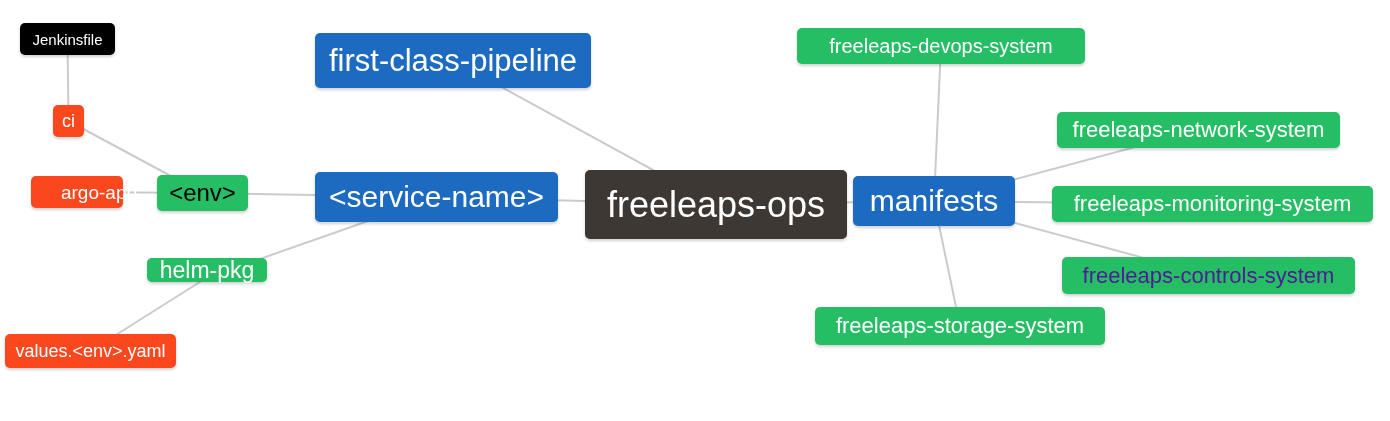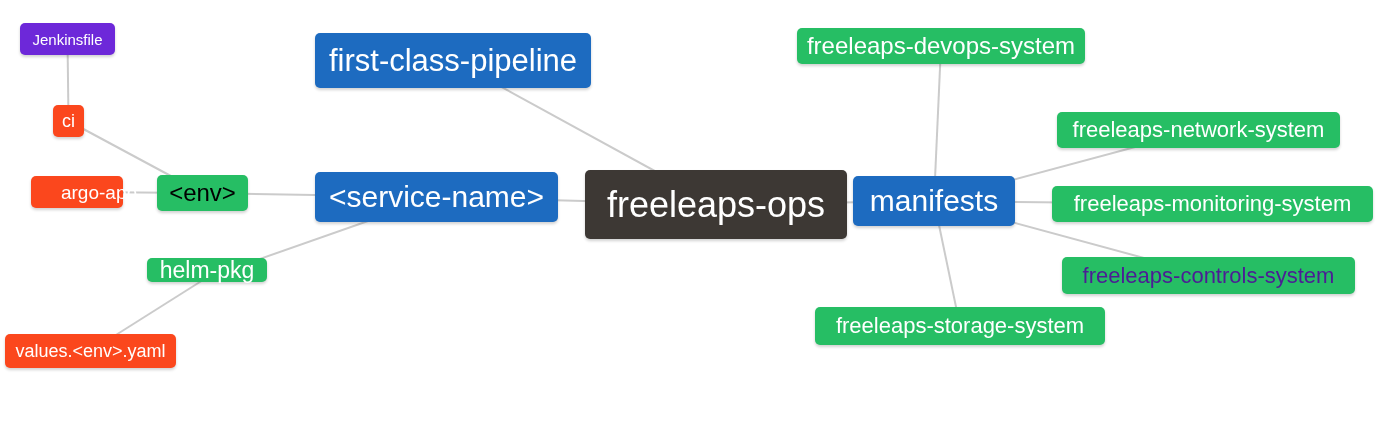--- a/index.html
+++ b/index.html
@@ -74,27 +74,27 @@
       </div>
       <div class="node" style="left: 147px; top: 258px; width: 120px; height: 24px; background: rgb(38, 190, 100); font-size: 23px; color: rgb(255, 255, 255);">
         <span>helm-pkg</span>
       </div>
       <div class="node" style="left: 31px; top: 176px; width: 92px; height: 32px; background: rgb(251, 71, 29); font-size: 19px; color: rgb(255, 255, 255); padding-left: 44px;">
         <span>argo-app</span>
       </div>
       <div class="node" style="left: 53px; top: 105px; width: 31px; height: 32px; background: rgb(251, 71, 29); font-size: 18px; color: rgb(255, 255, 255);">
         <span>ci</span>
       </div>
-      <div class="node" style="left: 20px; top: 23px; width: 95px; height: 32px; background: #6d28d9; font-size: 15px; color: rgb(255, 255, 255);">
+      <div class="node" style="left: 20px; top: 23px; width: 95px; height: 32px; background: #000000; font-size: 15px; color: rgb(255, 255, 255);">
         <span>Jenkinsfile</span>
       </div>
       <div class="node" style="left: 5px; top: 334px; width: 171px; height: 34px; background: rgb(251, 71, 29); font-size: 18px; color: rgb(255, 255, 255);">
         <span>values.&lt;env&gt;.yaml</span>
       </div>
-      <div class="node" style="left: 797px; top: 28px; width: 288px; height: 36px; background: rgb(38, 190, 100); font-size: 24px; color: rgb(255, 255, 255);">
+      <div class="node" style="left: 797px; top: 28px; width: 288px; height: 36px; background: rgb(38, 190, 100); font-size: 20px; color: rgb(255, 255, 255);">
         <span>freeleaps-devops-system</span>
       </div>
       <div class="node" style="left: 1057px; top: 112px; width: 283px; height: 36px; background: rgb(38, 190, 100); font-size: 22px; color: rgb(255, 255, 255);">
         <span>freeleaps-network-system</span>
       </div>
       <div class="node" style="left: 1052px; top: 186px; width: 321px; height: 36px; background: rgb(38, 190, 100); font-size: 22px; color: rgb(255, 255, 255);">
         <span>freeleaps-monitoring-system</span>
       </div>
       <div class="node" style="left: 1062px; top: 257px; width: 293px; height: 37px; background: rgb(38, 190, 100); font-size: 22px; color: #4c1d95;">
         <span>freeleaps-controls-system</span>

